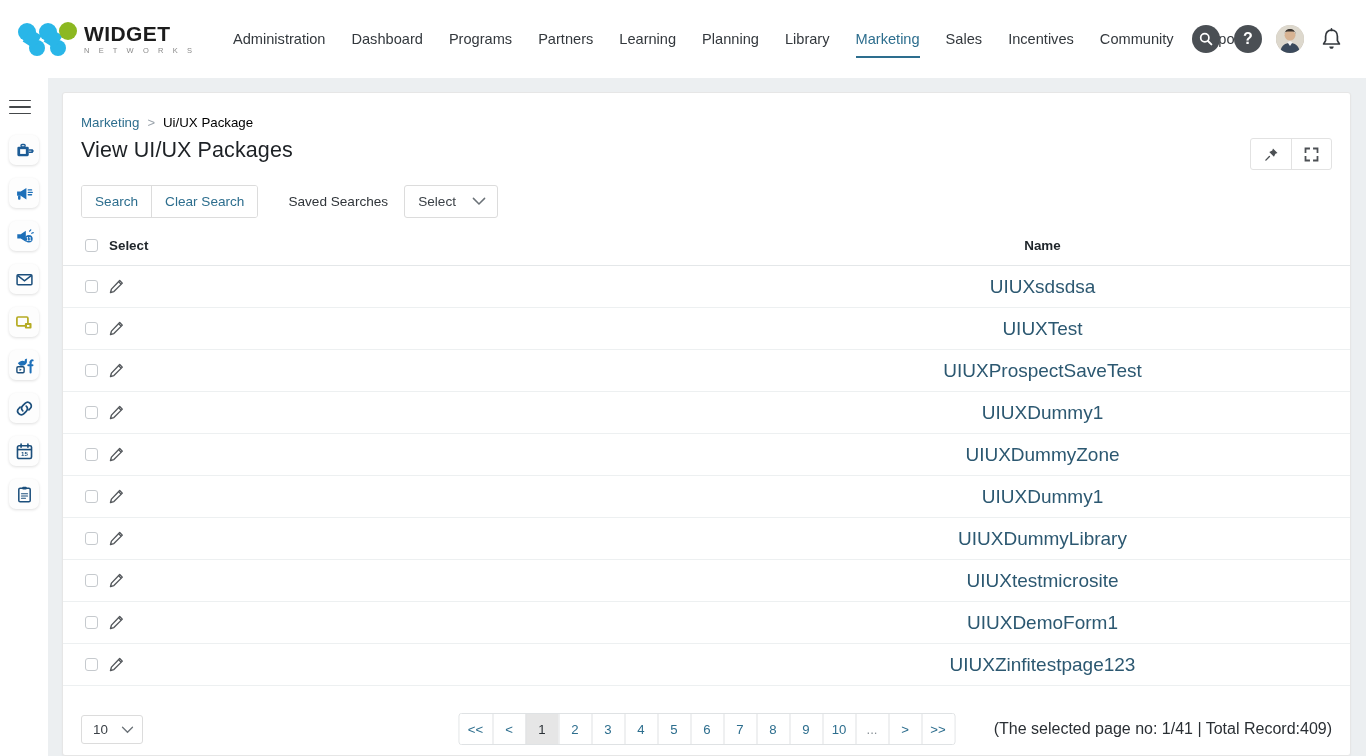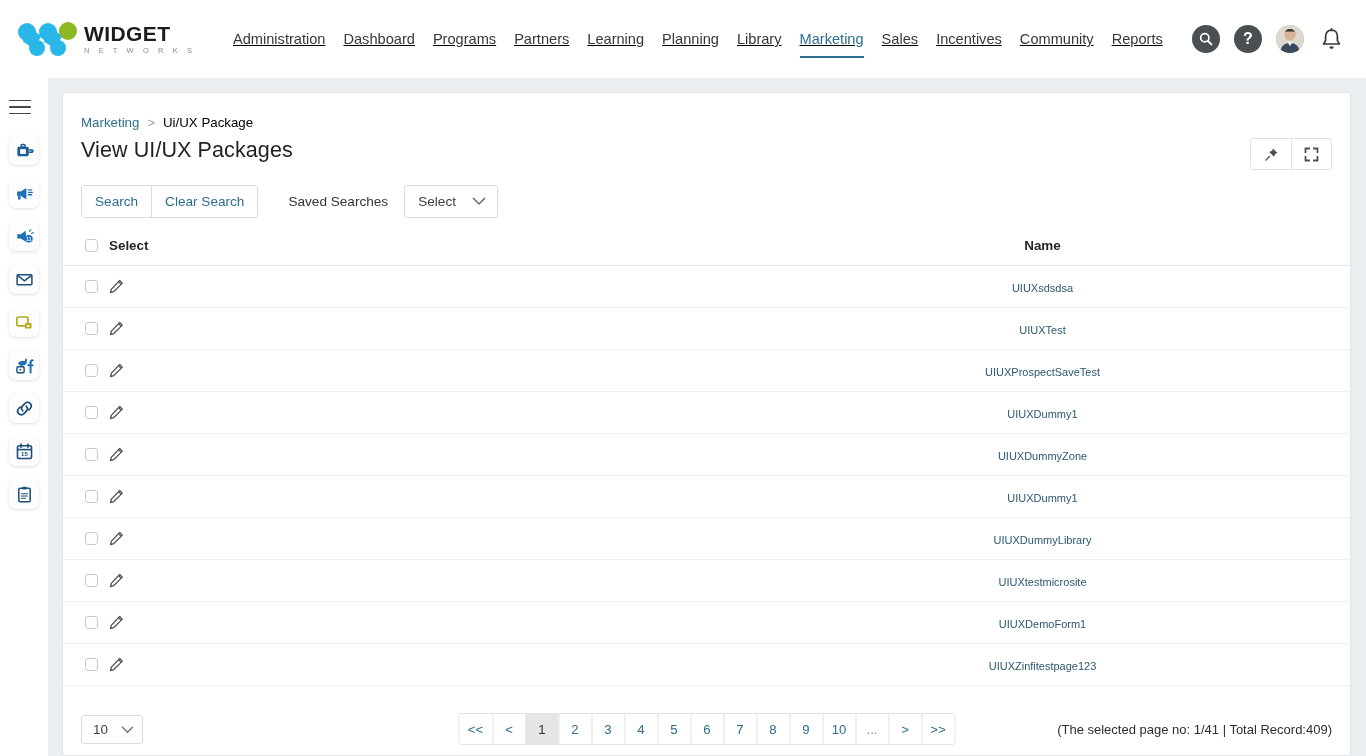--- a/index.html
+++ b/index.html
@@ -25,21 +25,21 @@
   .logo-text { margin-left: 6px; line-height: 1; }
   .logo-title {
     font-size: 21px; font-weight: bold; color: #1c1c1c;
     letter-spacing: .4px;
   }
   .logo-sub {
     font-size: 7.5px; color: #8a8a8a; letter-spacing: 3.6px;
     margin-top: 3px; font-weight: normal;
   }
 
-  .nav { display: flex; align-items: center; gap: 0; margin-left: 22px; text-decoration: underline; }
+  .nav { display: flex; align-items: center; gap: 8px; margin-left: 22px; }
   .nav-item {
     font-size: 14.6px; color: #33383d;
     padding: 6px 9px; cursor: pointer;
     position: relative; white-space: nowrap;
   }
   .nav-item.active { color: #2d6e8e; }
   .nav-item.active::after {
     content: ""; position: absolute;
     left: 9px; right: 9px; bottom: -5px;
     height: 2px; background: #2d6e8e;
@@ -159,21 +159,21 @@
   .col-select { width: 132px; display: flex; align-items: center; gap: 11px; padding-left: 22px; flex: none; }
   .col-edit { width: 540px; flex: none; }
   .col-name { flex: 1; text-align: center; }
   .th-text { font-size: 13.4px; color: #1f252a; font-weight: bold; }
 
   .tbl-row {
     display: flex; align-items: center;
     height: 42px;
     border-bottom: 1px solid #edf0f1;
   }
-  .row-name { font-size: 11px; color: #2c5871; cursor: pointer; margin-top: 21px; }
+  .row-name { font-size: 19px; color: #2c5871; cursor: pointer; margin-top: 21px; }
 
   .cbx {
     width: 13px; height: 13px;
     border: 1.4px solid #c6cace; border-radius: 3px;
     background: #fff; cursor: pointer; flex: none;
   }
   .pencil { cursor: pointer; display: flex; align-items: center; flex: none; }
 
   
   .footer {
@@ -199,21 +199,21 @@
     min-width: 33px; height: 30px;
     display: flex; align-items: center; justify-content: center;
     font-size: 13.2px; color: #2d6e8e; cursor: pointer;
     padding: 0 7px; background: #fff;
   }
   .pg + .pg { border-left: 1px solid #dfe2e4; }
   .pg.active { background: #e6e6e6; color: #2a3035; }
   .pg.ellipsis { color: #8a9298; cursor: default; }
   .record-info {
     position: absolute; right: 18px;
-    font-size: 13px; color: #2a2f34;
+    font-size: 16px; color: #2a2f34;
   }
 </style>
 </head>
 <body>
 
 <div class="topbar">
 
   <div class="logo-wrap">
     <div class="logo-mark">
       <svg width="62" height="40" viewBox="0 0 62 40">

